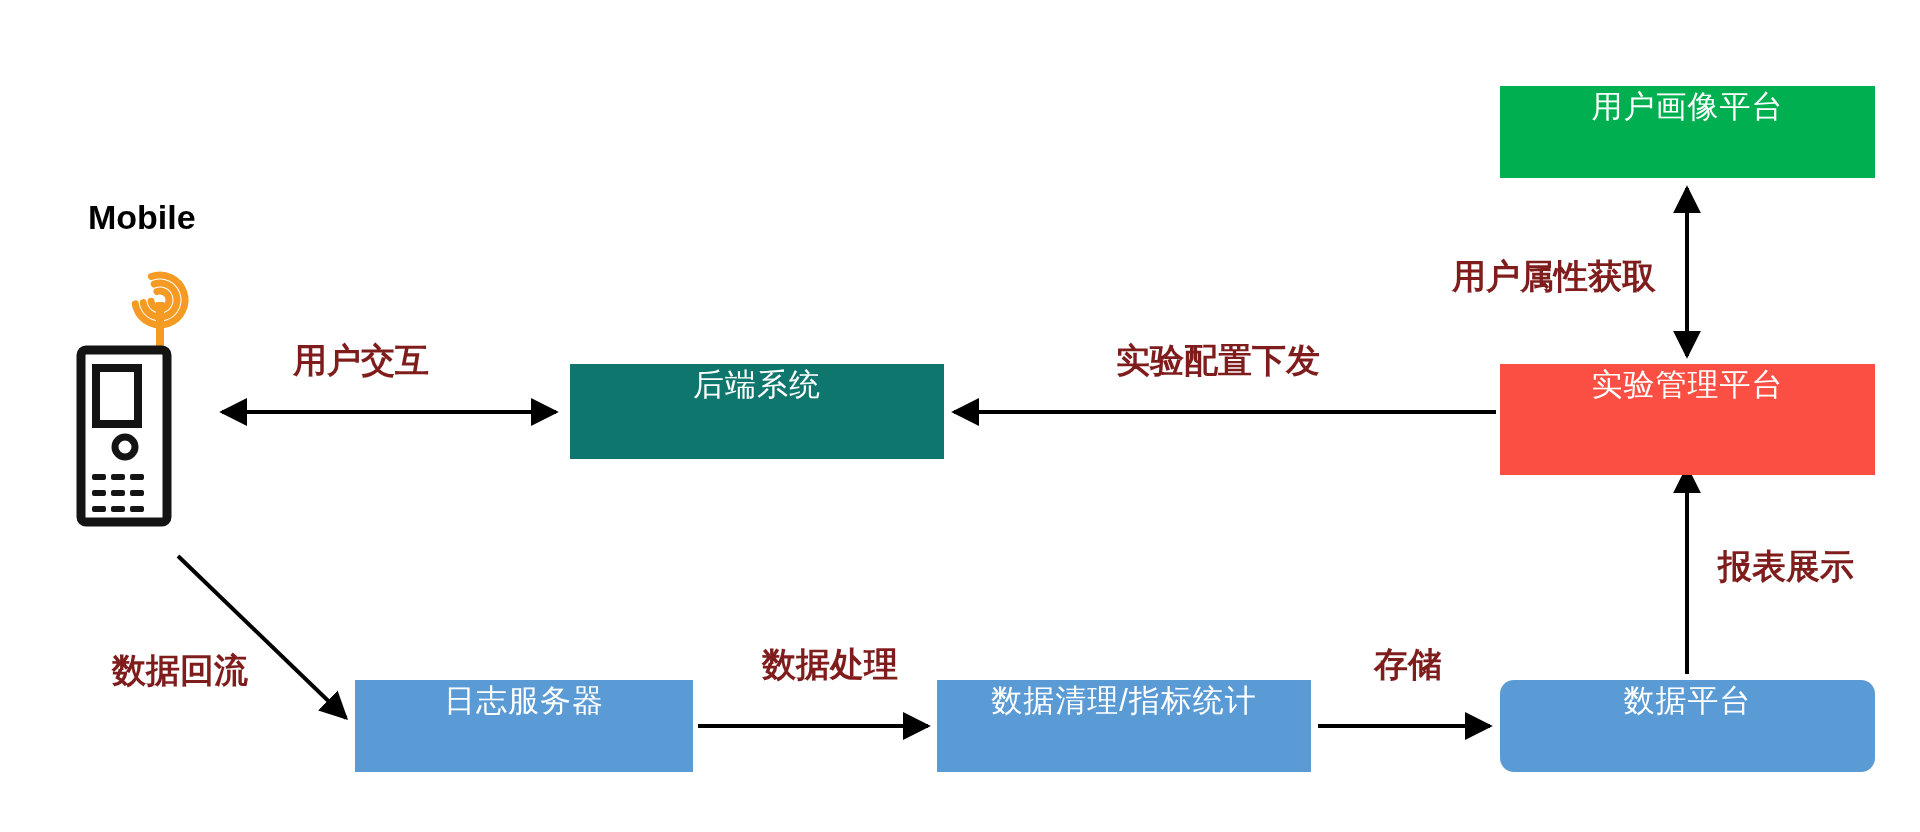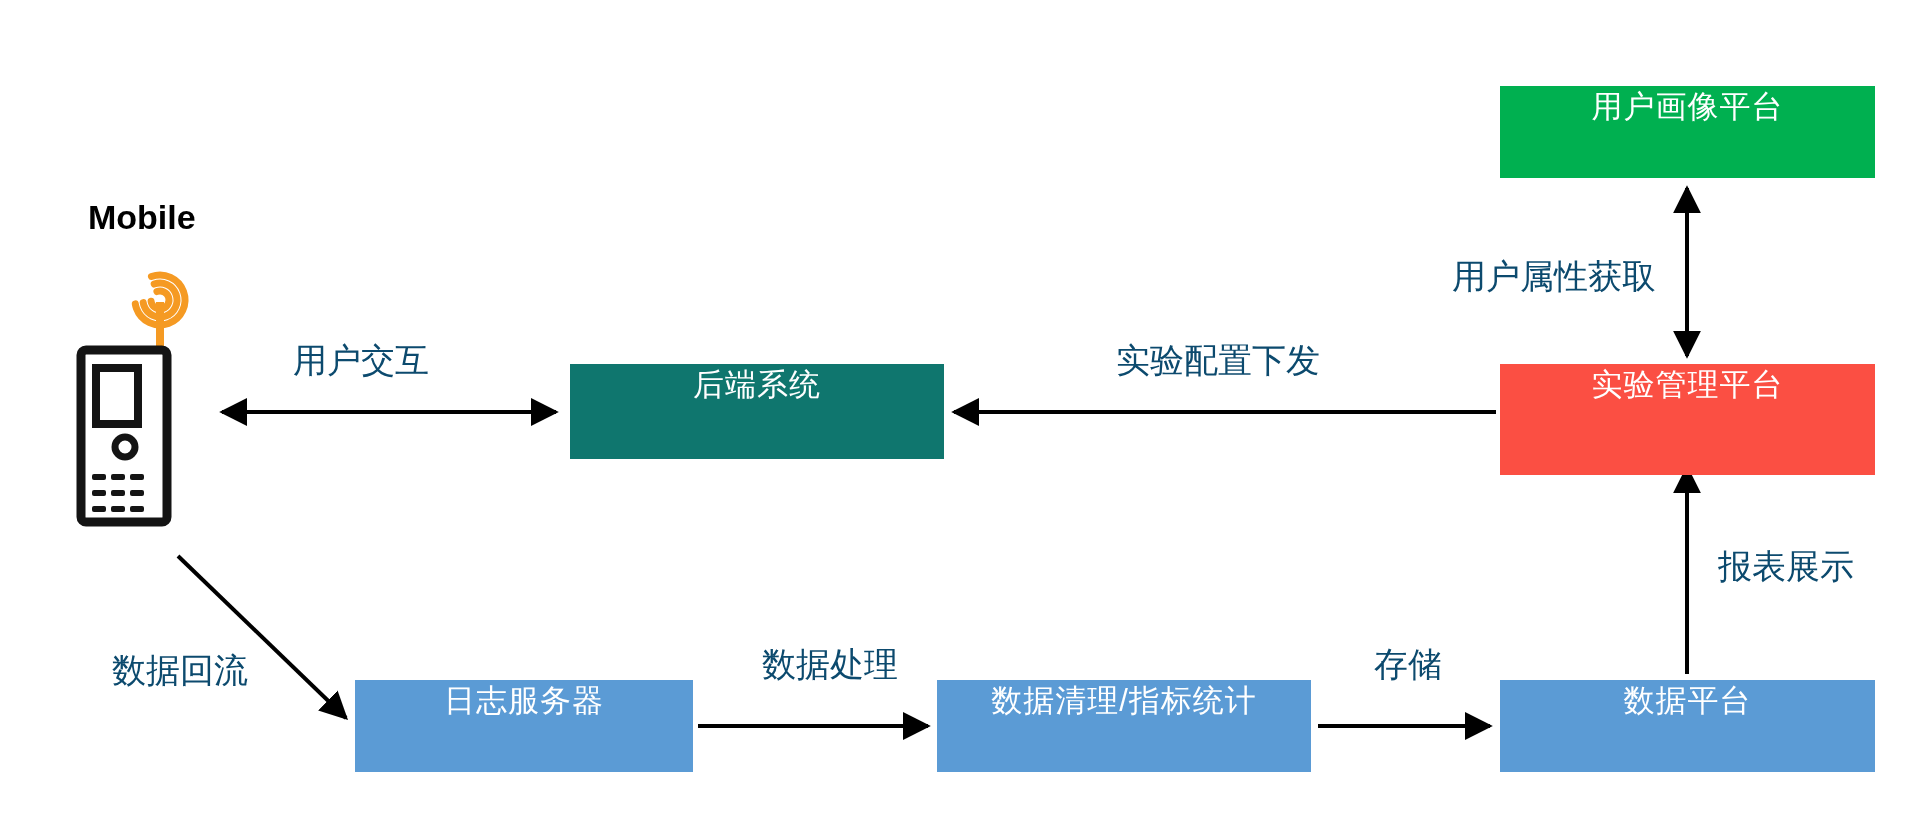--- a/index.html
+++ b/index.html
@@ -8,21 +8,21 @@
   .arrows{position:absolute;left:0;top:0;width:1920px;height:832px;}
   .node{
     position:absolute;
     display:flex;align-items:flex-start;justify-content:center;
     color:#ffffff;font-size:31px;font-weight:400;
     letter-spacing:1px;
   }
   .edge-label{
     position:absolute;
     transform:translateX(-50%);
-    font-size:34px;font-weight:400;color:#0c4a6e;
+    font-size:34px;font-weight:700;color:#7f1d1d;
     white-space:nowrap;
   }
   .corner-label{
     position:absolute;
     font-size:34px;font-weight:700;color:#000000;
     white-space:nowrap;
   }
   .phone{position:absolute;left:65px;top:260px;width:140px;height:296px;}
 </style>
 </head>
@@ -98,21 +98,21 @@
   </div>
 
   <div class="node" style="left: 355px; top: 680px; width: 338px; height: 92px; background: rgb(91, 155, 213);">
     <span>日志服务器</span>
   </div>
 
   <div class="node" style="left: 937px; top: 680px; width: 374px; height: 92px; background: rgb(91, 155, 213);">
     <span>数据清理/指标统计</span>
   </div>
 
-  <div class="node" style="left: 1500px; top: 680px; width: 375px; height: 92px; background: rgb(91, 155, 213);">
+  <div class="node" style="left: 1500px; top: 680px; width: 375px; height: 92px; background: rgb(91, 155, 213); border-radius: 14px;">
     <span>数据平台</span>
   </div>
 
   <div class="edge-label" style="left:361px;top:338px;">用户交互</div>
 
   <div class="edge-label" style="left:1218px;top:338px;">实验配置下发</div>
 
   <div class="edge-label" style="left:1554px;top:254px;">用户属性获取</div>
 
   <div class="edge-label" style="left:1786px;top:544px;">报表展示</div>

